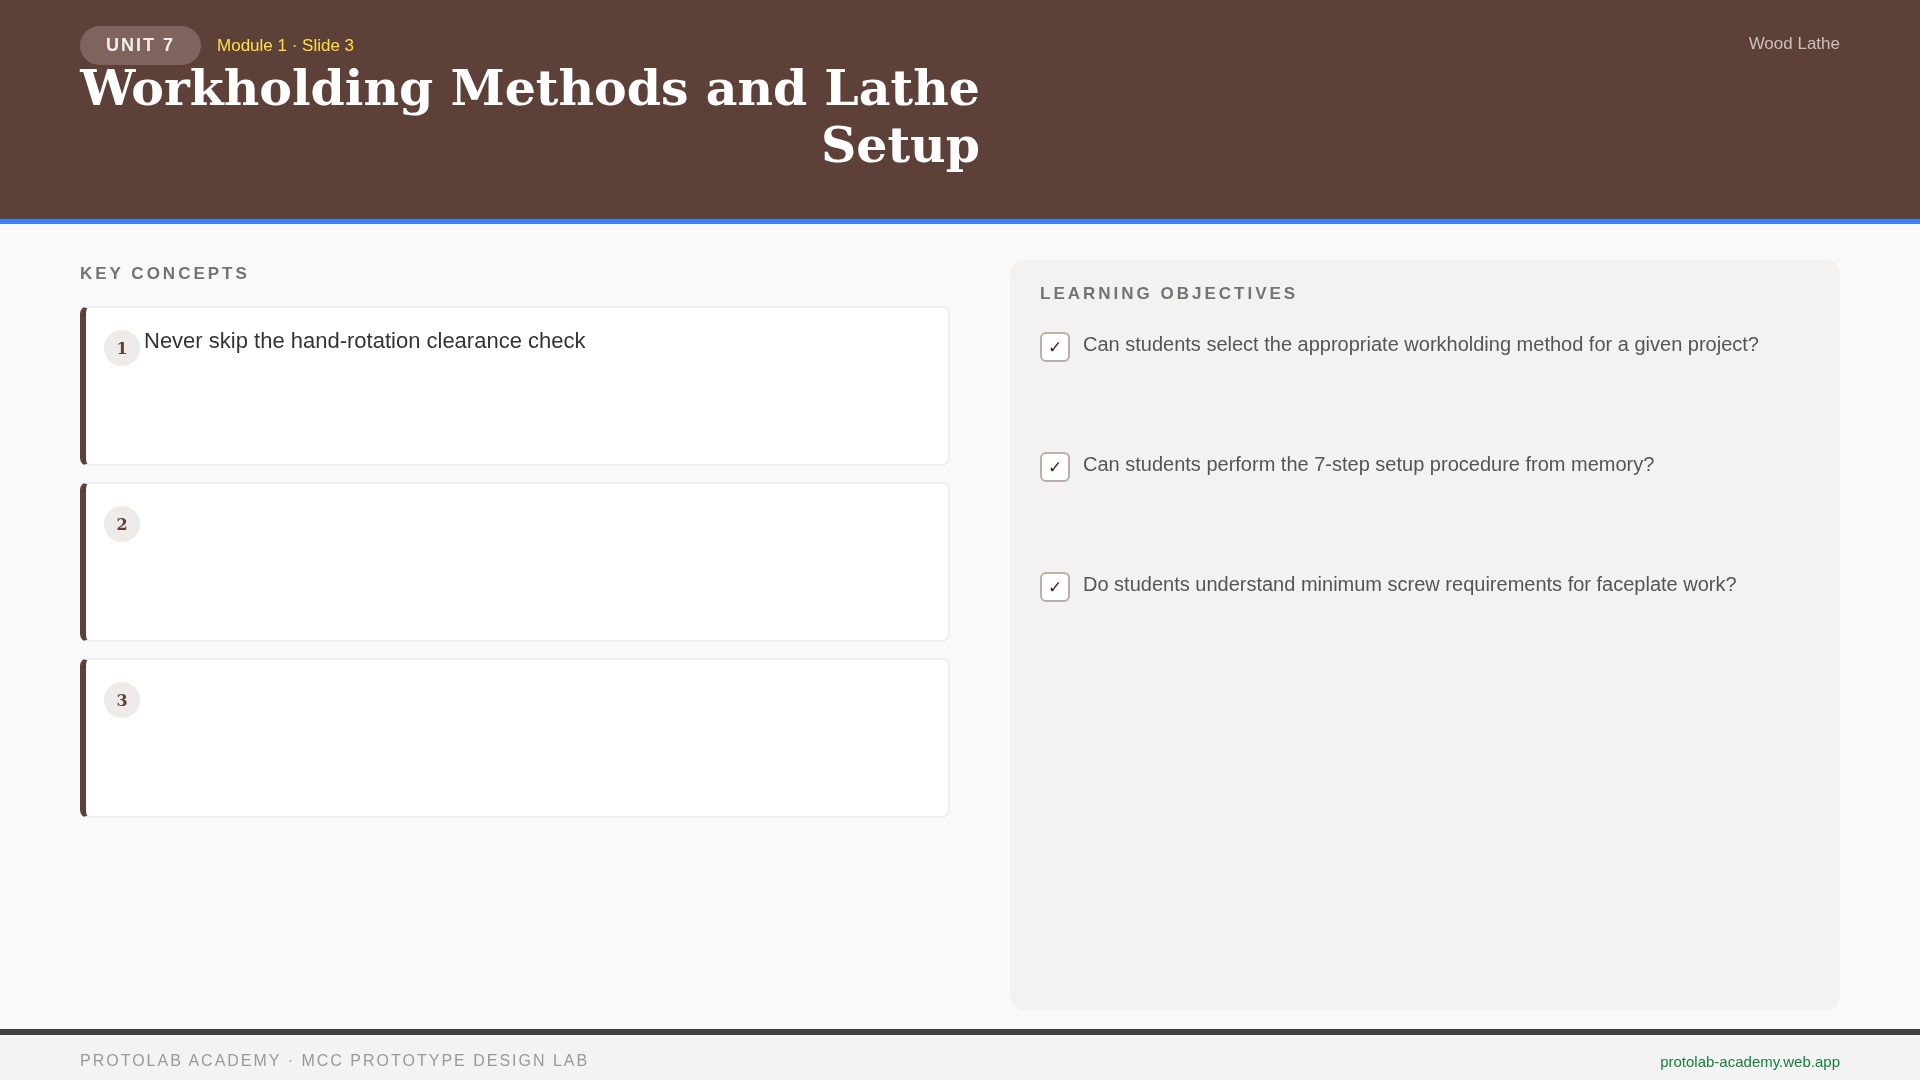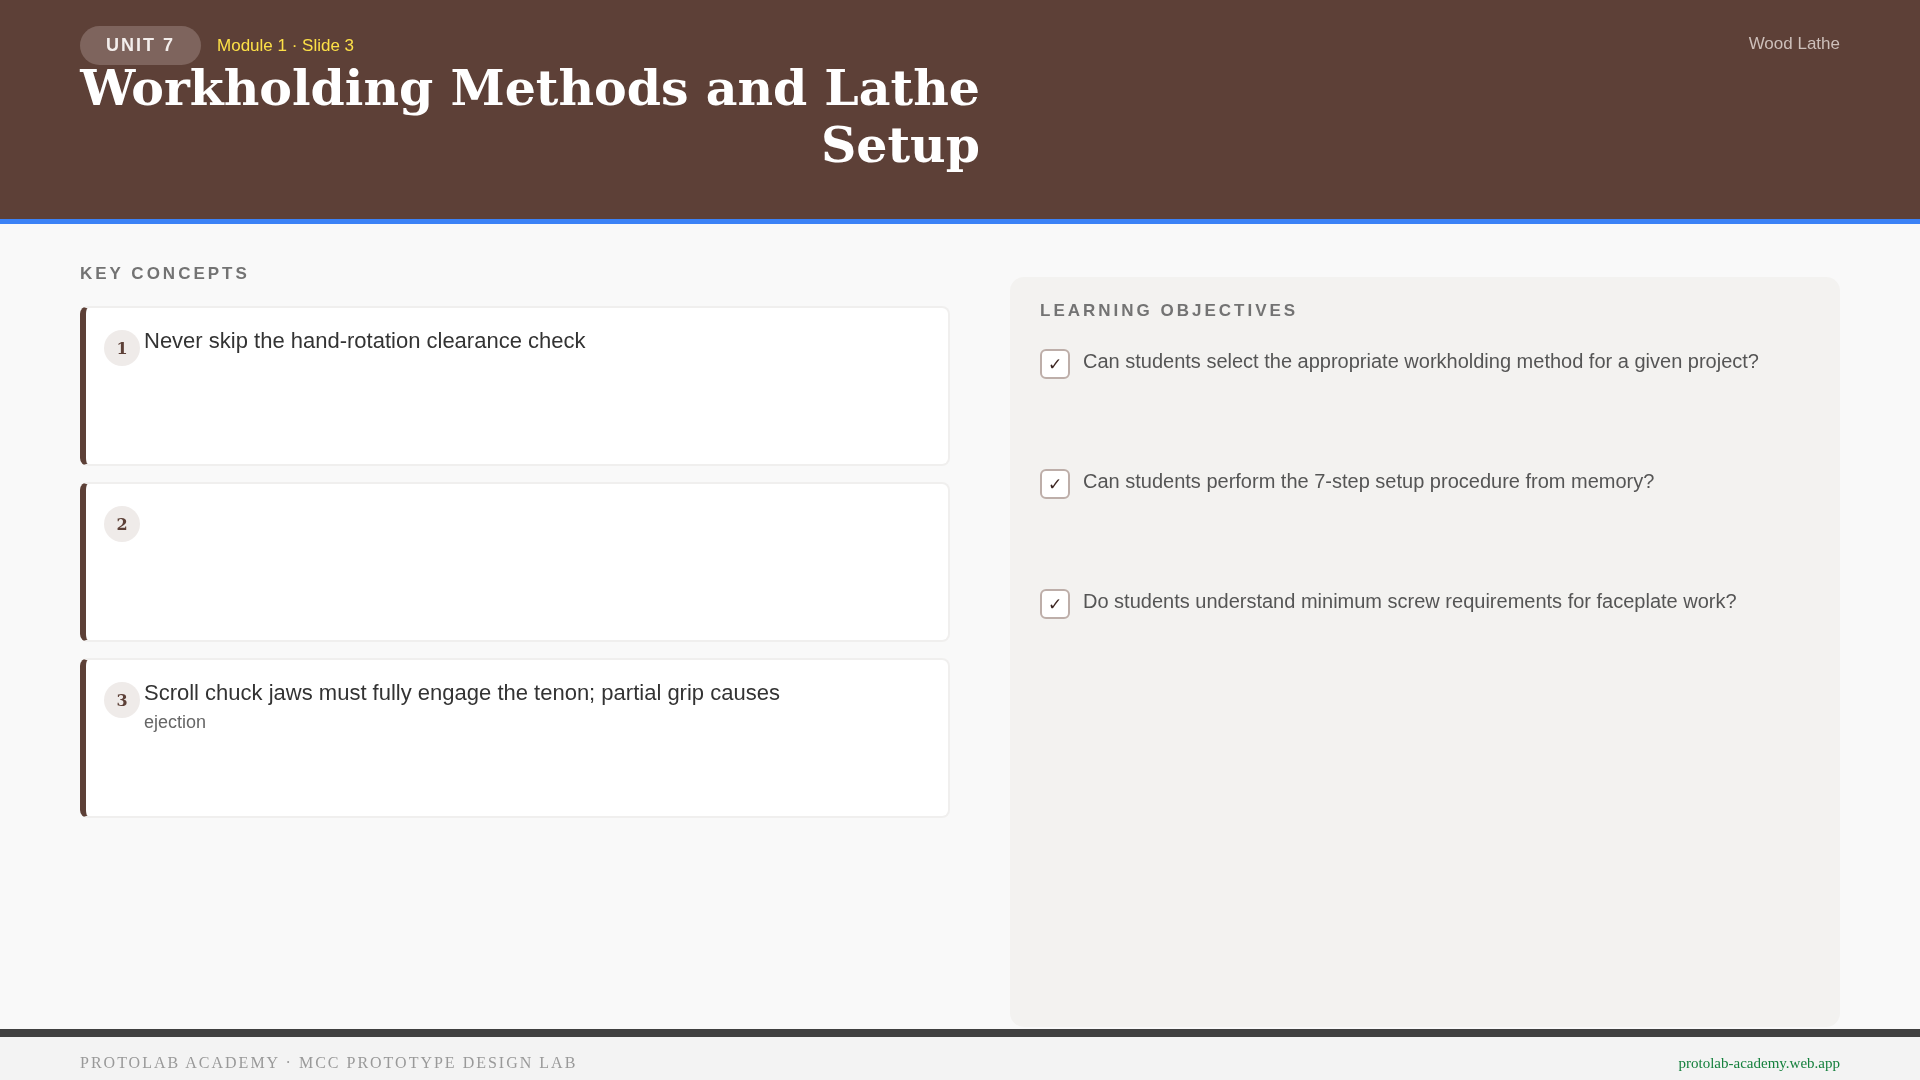--- a/index.html
+++ b/index.html
@@ -15,27 +15,27 @@
 
     .section-label { font-size: 17px; font-weight: bold; letter-spacing: 3px; color: #737373; }
     .left-col { position: absolute; left: 80px; top: 264px; width: 870px; }
     .cards { margin-top: 22px; }
     .card { position: relative; height: 160px; background: #ffffff; border: 2px solid #f0efee; border-left: 6px solid #5d4037; border-radius: 8px 8px 8px 8px; margin-bottom: 16px; padding: 18px 20px 0 18px; display: flex; }
     .num { width: 36px; height: 36px; border-radius: 50%; background: #efebe9; color: #5d4037; font-family: "DejaVu Serif", serif; font-weight: bold; font-size: 16px; display: flex; align-items: center; justify-content: center; flex-shrink: 0; margin-top: 4px; }
     .card-text { margin-left: 4px; }
     .card-main { font-size: 22px; color: #333333; line-height: 30px; }
     .card-sub { font-size: 18px; color: #666666; margin-top: 4px; }
 
-    .right-panel { position: absolute; left: 1010px; top: 277px; width: 830px; height: 750px; background: #f3f2f0; border-radius: 14px; padding: 24px 30px; }
+    .right-panel { position: absolute; left: 1010px; top: 260px; width: 830px; height: 750px; background: #f3f2f0; border-radius: 14px; padding: 24px 30px; }
     .objectives { margin-top: 26px; }
     .obj { display: flex; align-items: flex-start; height: 120px; }
     .check { width: 30px; height: 30px; border: 2px solid #bdaea9; border-radius: 6px; background: #fff; color: #3e2723; font-size: 17px; display: flex; align-items: center; justify-content: center; flex-shrink: 0; margin-top: 2px; }
     .obj-text { margin-left: 13px; font-size: 20px; color: #555555; line-height: 28px; width: 680px; }
 
-    .footer { position: absolute; left: 0; top: 1029px; width: 1920px; height: 51px; background: #f3f3f3; border-top: 8px solid #404040; font-family: Liberation Serif, serif; }
+    .footer { position: absolute; left: 0; top: 1029px; width: 1920px; height: 51px; background: #f3f3f3; border-top: 6px solid #404040; }
     .footer-left { position: absolute; left: 80px; top: 17px; font-size: 16px; letter-spacing: 2px; color: #999999; }
     .footer-right { position: absolute; right: 80px; top: 18px; font-size: 15px; color: #15803d; }
   </style>
 </head>
 <body>
 
 <header class="header">
   <div class="meta-row">
     <span class="unit-badge">UNIT 7</span>
     <span class="module-label">Module 1 · Slide 3</span>
@@ -52,24 +52,20 @@
       <div class="card-text">
         <div class="card-main">Never skip the hand-rotation clearance check</div>
         <div class="card-sub"></div>
       </div>
     </div>
     <div class="card">
       <span class="num">2</span>
     </div>
     <div class="card">
       <span class="num">3</span>
-      <div class="card-text">
-        <div class="card-main">Scroll chuck jaws must fully engage the tenon; partial grip causes</div>
-        <div class="card-sub">ejection</div>
-      </div>
     </div>
   </div>
 </section>
 
 <aside class="right-panel">
   <div class="section-label">LEARNING OBJECTIVES</div>
   <div class="objectives">
     <div class="obj">
       <span class="check">✓</span>
       <span class="obj-text">Can students select the appropriate workholding method for a given project?</span>

